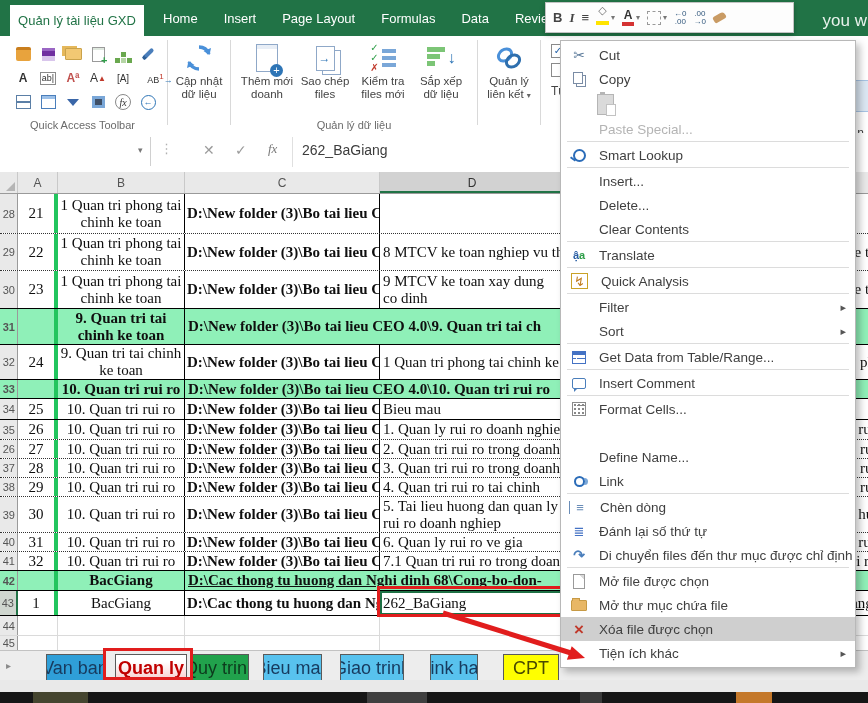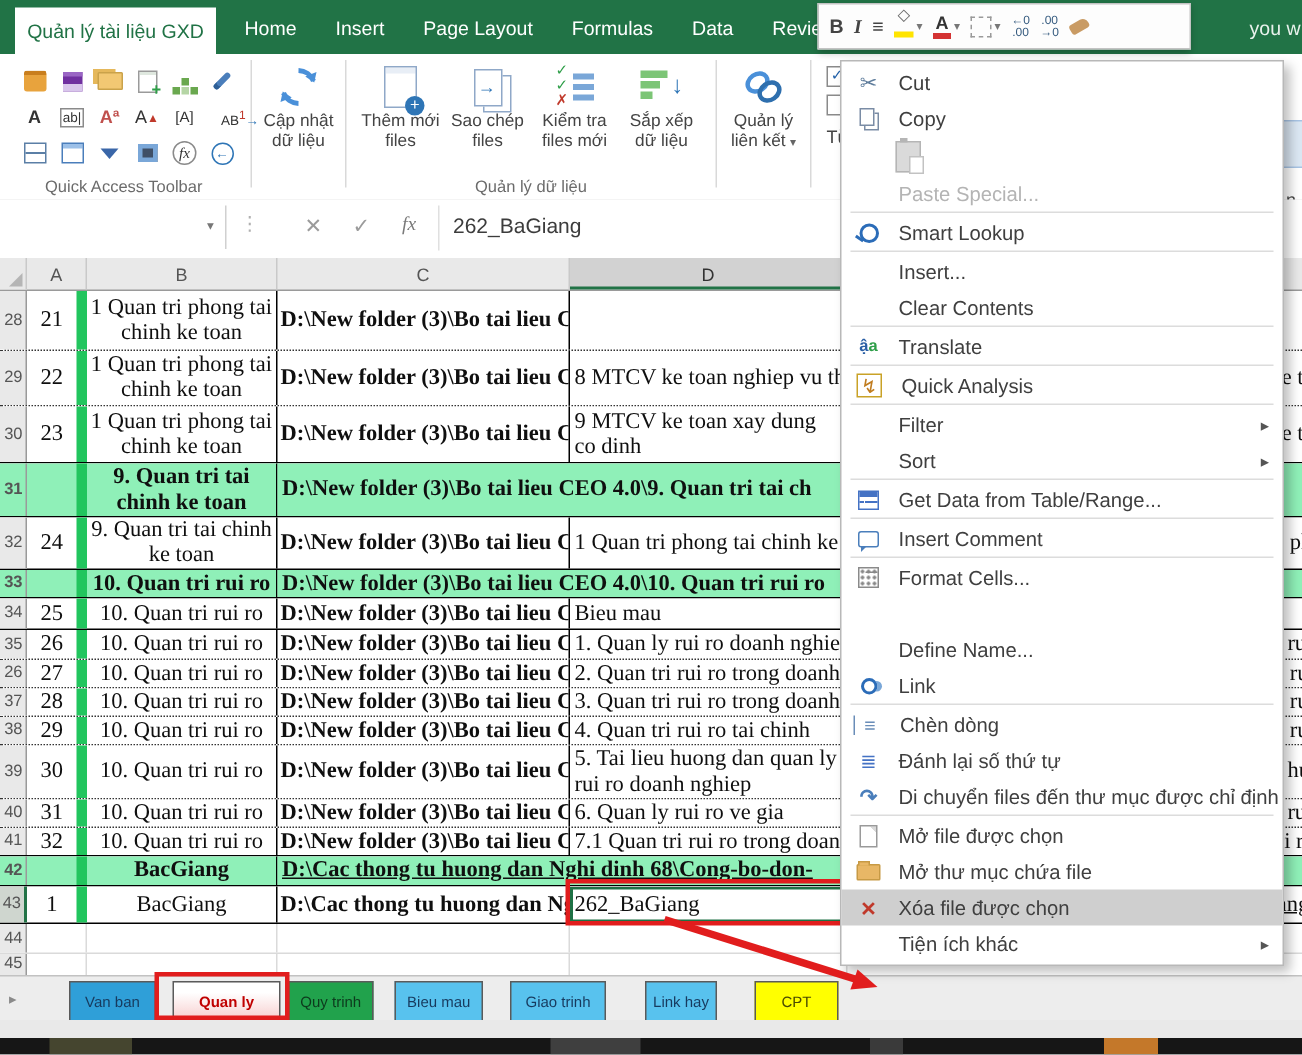--- a/index.html
+++ b/index.html
@@ -5,21 +5,21 @@
   html,body{margin:0;padding:0;background:#888;}
   #app{position:relative;width:868px;height:703px;background:#fff;overflow:hidden;
        font-family:"Liberation Sans",sans-serif;-webkit-font-smoothing:antialiased;}
 
   
   .titlebar{position:absolute;left:0;top:0;width:868px;height:36px;background:#217346;}
   .file-tab{position:absolute;left:10px;top:5px;width:134px;height:31px;background:#fff;
             color:#217346;font-size:13px;display:flex;align-items:center;justify-content:center;}
   .rtabs{position:absolute;left:150px;top:0;height:36px;display:flex;align-items:center;}
   .rtab{color:#fff;font-size:13px;padding:0 13px;white-space:nowrap;}
-  .tellme{position:absolute;right:1px;top:11px;color:#e8f2ec;font-size:13px;}
+  .tellme{position:absolute;right:1px;top:11px;color:#e8f2ec;font-size:17px;}
 
   
   .minibar{position:absolute;left:545px;top:2px;width:233px;height:29px;background:#fdfdfd;
            border:1px solid #c3c3c3;box-shadow:0 2px 5px rgba(0,0,0,.25);display:flex;
            align-items:center;padding:0 7px;gap:7px;z-index:40;}
   .mb{font-size:13px;color:#444;display:flex;align-items:center;}
   .mb b{font-weight:bold;} .mb i{font-family:"Liberation Serif",serif;}
   .mb .car{font-size:8px;color:#777;margin-left:2px;}
   .sw{display:flex;flex-direction:column;align-items:center;line-height:0;}
   .sw .gl{font-size:11px;color:#6b6b6b;height:10px;}
@@ -109,39 +109,39 @@
   .corner::after{content:"";position:absolute;right:2px;bottom:2px;border-left:9px solid transparent;border-bottom:9px solid #b5b5b5;}
   .grow{display:flex;background:#fff;box-sizing:border-box;}
   .grow.bdot{border-bottom:1px dotted #333;}
   .grow.bsolid{border-bottom:1px solid #000;}
   .grow.bgrid{border-bottom:1px solid #dadada;}
   .cell{box-sizing:border-box;font-family:"Liberation Serif",serif;font-size:15px;line-height:17px;color:#0f0f0f;overflow:hidden;}
   .rhc{width:18px;background:#e9e9e9;border-right:1px solid #9a9a9a;position:relative;overflow:hidden;
        font-family:"Liberation Sans",sans-serif;font-size:11px;color:#555;box-sizing:border-box;}
   .rhc span{position:absolute;right:2px;top:50%;transform:translateY(-50%);white-space:nowrap;}
   .rhc.sel{background:#cfd6cf;border-right:2px solid #217346;}
-  .ca{width:40px;border-right:7px solid #22c55e;display:flex;align-items:center;justify-content:center;}
+  .ca{width:40px;border-right:4px solid #22c55e;display:flex;align-items:center;justify-content:center;}
   .cb{width:127px;border-right:1px solid #000;display:flex;align-items:center;justify-content:center;text-align:center;padding:0 1px;}
   .cc{width:195px;border-right:1px solid #000;padding:0 2px;white-space:nowrap;display:flex;align-items:center;font-weight:bold;}
   .cd{width:185px;border-right:1px solid #000;padding:0 3px;white-space:nowrap;display:flex;align-items:center;position:relative;}
   .cd.wrap{white-space:normal;}
   .ce{width:280px;}
   .cf{flex:1;padding:0 2px;white-space:nowrap;display:flex;align-items:center;}
   .cwide{width:683px;padding:0 3px;white-space:nowrap;display:flex;align-items:center;font-weight:bold;}
   .grow.group .cell{background:#8ff0b8;font-weight:bold;}
   .grow.bgrid .ca,.grow.bgrid .cb,.grow.bgrid .cc,.grow.bgrid .cd{border-right:1px solid #dadada;}
   .selcell{box-shadow:inset 0 0 0 2px #1e7145;}
   .uline{text-decoration:underline;}
 
   
   .tabbar{position:absolute;left:0;top:650px;width:868px;height:30px;background:#ededed;border-top:1px solid #c2c2c2;}
   .tnav{position:absolute;left:6px;top:9px;font-size:10px;color:#8a8a8a;}
   .stabs{position:absolute;left:0;top:3px;display:flex;height:25px;}
   .stab{height:29px;border:1px solid #5a5a5a;box-sizing:border-box;display:flex;align-items:center;justify-content:center;
-        font-size:10px;white-space:nowrap;overflow:hidden;}
+        font-size:18px;white-space:nowrap;overflow:hidden;}
   .understrip{position:absolute;left:0;top:680px;width:868px;height:12px;background:#e9e9e9;}
   .taskbar{position:absolute;left:0;top:692px;width:868px;height:11px;background:#161616;}
   .tseg{position:absolute;top:0;height:11px;}
 
   
   .ctx{position:absolute;left:560px;top:40px;width:296px;background:#fff;border:1px solid #b8b8b8;
        box-shadow:4px 4px 7px rgba(0,0,0,.25);z-index:60;padding:2px 0;font-size:13.5px;color:#3f3f3f;box-sizing:border-box;}
   .mi{height:24px;display:flex;align-items:center;padding-left:8px;box-sizing:border-box;}
   .mi .lab{margin-left:10px;white-space:nowrap;}
   .mi.hl{background:#cfcfcf;}
@@ -313,21 +313,21 @@
       </div>
       <div class="blab">Cập nhật dữ liệu</div>
     </div>
     <div class="vdiv"></div>
     <div class="rgroup" style="width:242px;">
       <div style="display:flex;">
         <div class="bigbtn">
           <div class="bic">
               <span class="docplus"></span>
             </div>
-          <div class="blab">Thêm mới files</div>
+          <div class="blab">Thêm mới doanh</div>
         </div>
         <div class="bigbtn">
           <div class="bic">
               <span class="doc2"></span>
             </div>
           <div class="blab">Sao chép files</div>
         </div>
         <div class="bigbtn">
           <div class="bic">
             <span class="checks-ic">
@@ -651,20 +651,24 @@
         </span>
         <span class="lab">Smart Lookup</span>
       </div>
       <div class="sep"></div>
       <div class="mi">
         <span class="ic"></span>
         <span class="lab">Insert...</span>
       </div>
       <div class="mi">
         <span class="ic"></span>
+        <span class="lab">Delete...</span>
+      </div>
+      <div class="mi">
+        <span class="ic"></span>
         <span class="lab">Clear Contents</span>
       </div>
       <div class="sep"></div>
       <div class="mi">
         <span class="ic ic-translate">
           <span class="t1">ậ</span>
           <span class="t2">a</span>
         </span>
         <span class="lab">Translate</span>
       </div>

